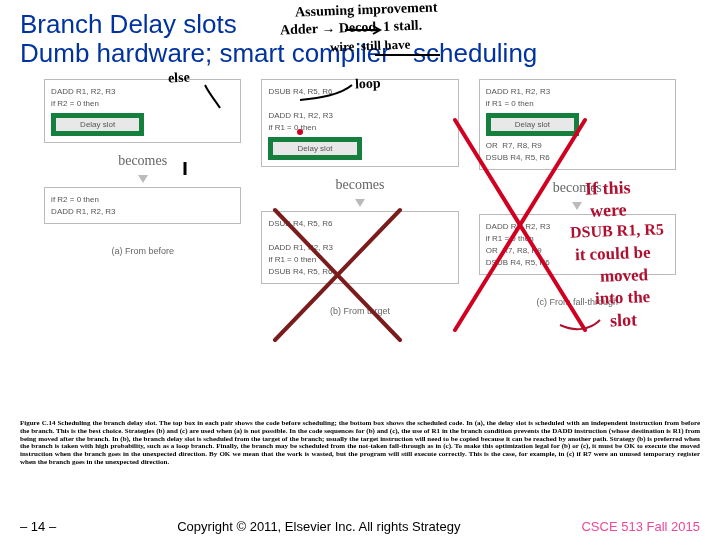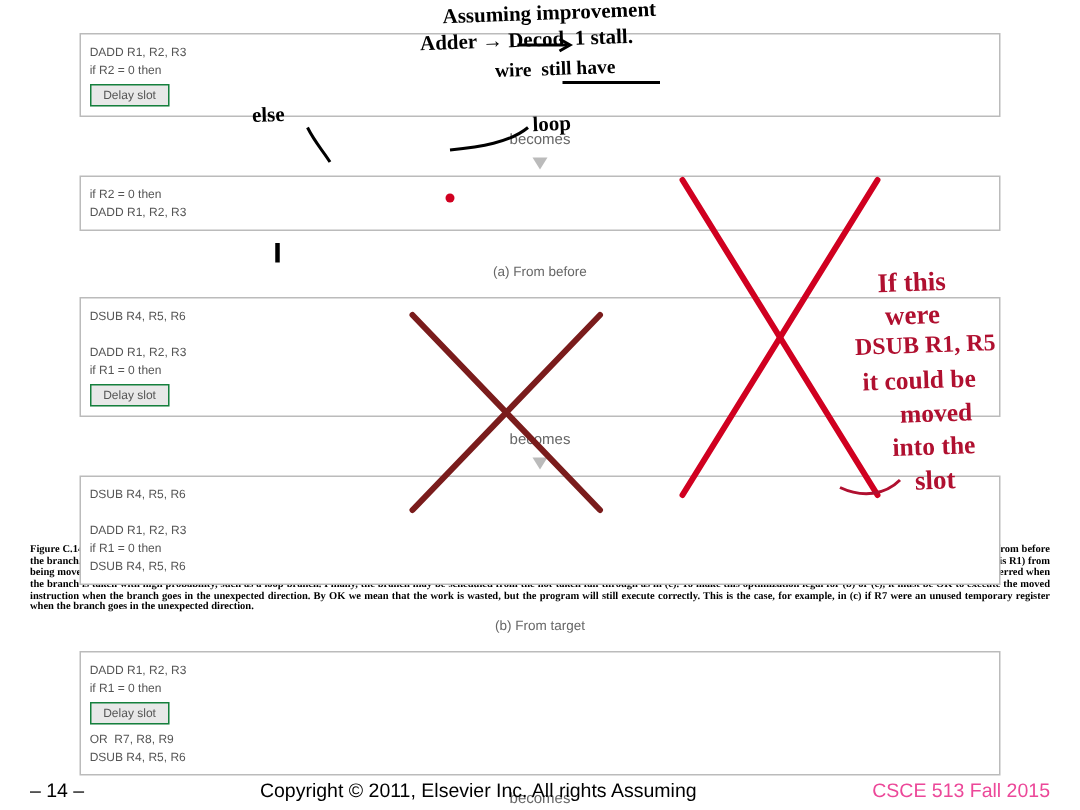--- a/index.html
+++ b/index.html
@@ -7,42 +7,41 @@
   .slide { position: relative; width: 720px; height: 540px; padding: 10px 20px 4px 20px; }
   .title { color: #0033a0; font-size: 26px; font-weight: 400; line-height: 1.1; }
   .figure-area {
     position: relative;
     margin: 12px auto 0 auto;
     width: 640px;
     height: 320px;
     display: flex;
     gap: 12px;
     justify-content: space-between;
-    flex-direction: column;
   }
   .col { flex: 1; display: flex; flex-direction: column; align-items: center; }
   .box {
     border: 1px solid #bbb;
     width: 96%;
     font-size: 8px;
     color: #555;
     padding: 4px 6px;
     margin-bottom: 6px;
     background: #fff;
   }
   .box .line { margin: 3px 0; white-space: pre; }
   .slotbox {
     display: inline-block;
-    border: 1px solid #15803d;
+    border: 5px solid #15803d;
     background: #e8e8e8;
-    padding: 2px 8px;
+    padding: 2px 24px;
     margin: 2px 0;
     font-size: 8px;
   }
-  .becomes { font-size: 10px; color: #666; margin: 4px 0; }
+  .becomes { font-size: 14px; color: #666; margin: 4px 0; font-family: Liberation Serif, serif; }
   .colcap { font-size: 9px; color: #666; margin-top: 16px; }
   .arrow-down {
     width: 0; height: 0;
     border-left: 5px solid transparent;
     border-right: 5px solid transparent;
     border-top: 8px solid #bbb;
     margin: 2px auto 4px auto;
   }
   .caption {
     margin-top: 21px;
@@ -80,20 +79,24 @@
   svg.overlay {
     position: absolute; left:0; top:0; width:720px; height:540px;
     pointer-events: none;
   }
 </style>
 </head>
 <body>
 
 <div class="slide">
 
+  <div class="title">
+    <span>Branch Delay slots</span><br>
+    <span>Dumb hardware; smart compiler - scheduling</span>
+  </div>
 
   <div class="figure-area">
 
     <div class="col">
       <div class="box">
         <div class="line">DADD R1, R2, R3</div>
         <div class="line">if R2 = 0 then</div>
         <div><span class="slotbox">Delay slot</span></div>
       </div>
       <div class="becomes">becomes</div>
@@ -143,21 +146,21 @@
       </div>
       <div class="colcap">(c) From fall-through</div>
     </div>
 
   </div>
 
   <div class="caption">Figure C.14  Scheduling the branch delay slot. The top box in each pair shows the code before scheduling; the bottom box shows the scheduled code. In (a), the delay slot is scheduled with an independent instruction from before the branch. This is the best choice. Strategies (b) and (c) are used when (a) is not possible. In the code sequences for (b) and (c), the use of R1 in the branch condition prevents the DADD instruction (whose destination is R1) from being moved after the branch. In (b), the branch delay slot is scheduled from the target of the branch; usually the target instruction will need to be copied because it can be reached by another path. Strategy (b) is preferred when the branch is taken with high probability, such as a loop branch. Finally, the branch may be scheduled from the not-taken fall-through as in (c). To make this optimization legal for (b) or (c), it must be OK to execute the moved instruction when the branch goes in the unexpected direction. By OK we mean that the work is wasted, but the program will still execute correctly. This is the case, for example, in (c) if R7 were an unused temporary register when the branch goes in the unexpected direction.</div>
 
   <div class="footer">
     <span class="pg">– 14 –</span>
-    <span class="copy">Copyright © 2011, Elsevier Inc. All rights Assuming</span>
+    <span class="copy">Copyright © 2011, Elsevier Inc. All rights Strategy</span>
     <span class="course">CSCE 513 Fall 2015</span>
   </div>
 
   <span class="ink" style="left:295px; top:2px; font-size:14px;">Assuming improvement</span>
   <span class="ink" style="left:280px; top:20px; font-size:14px;">Adder → Decod  1 stall.</span>
   <span class="ink" style="left:330px; top:38px; font-size:13px;">wire  still have</span>
   <span class="ink" style="left:168px; top:70px; font-size:14px;">else</span>
   <span class="ink" style="left:355px; top:76px; font-size:14px;">loop</span>
 
   <span class="ink dkred" style="left:585px; top:178px; font-size:18px;">If this</span>

